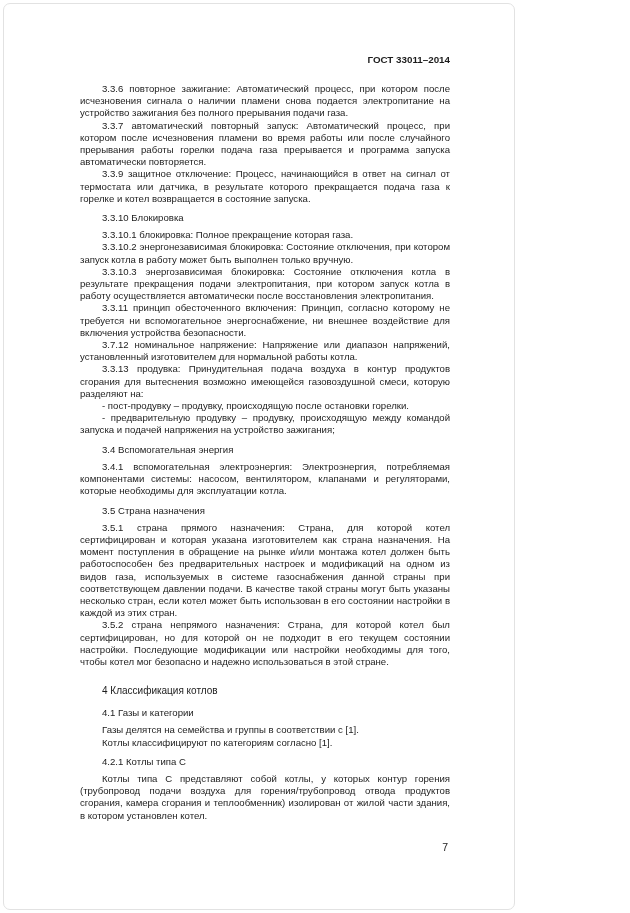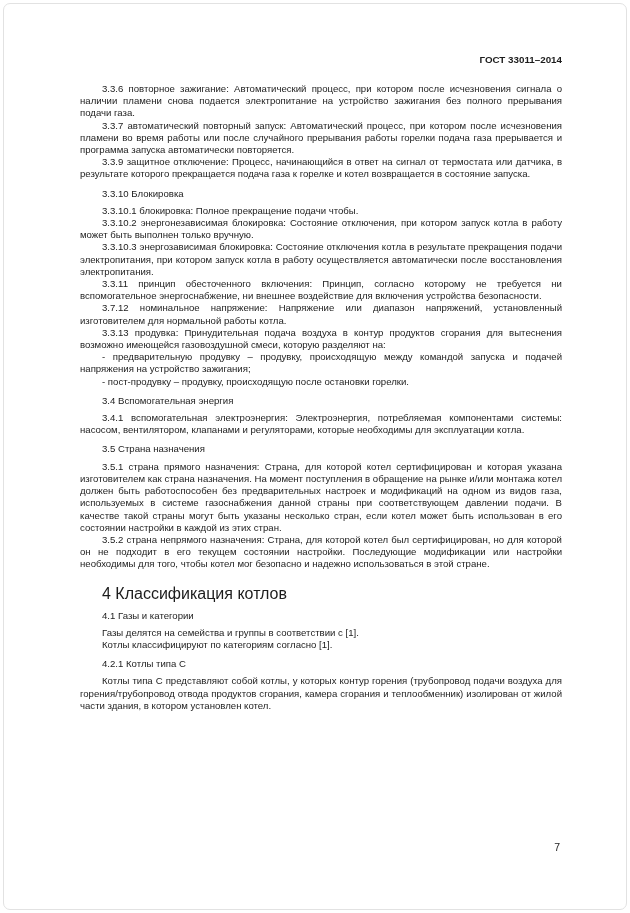--- a/index.html
+++ b/index.html
@@ -8,21 +8,21 @@
   }
   body {
     width: 630px; height: 913px;
     font-family: "Liberation Sans", sans-serif;
     color: #1c1c1c;
     overflow: hidden;
   }
   .page {
     position: relative;
     box-sizing: border-box;
-    width: 624px; height: 907px;
+    width: 512px; height: 907px;
     margin: 3px;
     background: #ffffff;
     border: 1px solid #e2e2e2;
     border-radius: 7px;
     padding: 50px 64px 0 76px;
   }
   .doc-header {
     text-align: right;
     font-weight: bold;
     font-size: 9.8px;
@@ -39,21 +39,21 @@
   }
   .blk { text-indent: 22px; margin: 0; }
   .blk.h {
     font-weight: bold;
     text-align: right;
     margin: 7px 0 5px 0;
   }
   .blk.h1 {
     font-weight: bold;
     text-align: right;
-    font-size: 16px;
+    font-size: 10px;
     line-height: 15px;
     margin: 15px 0 9px 0;
   }
   .b { font-weight: normal; }
   .page-number {
     position: absolute;
     right: 66px;
     bottom: 56px;
     font-size: 10.5px;
     line-height: 12px;
@@ -63,28 +63,28 @@
 <body>
 
 <div class="page">
   <div class="doc-header">ГОСТ 33011–2014</div>
 
   <div class="body-text">
       <div class="blk p"><span>3.3.6 </span><span class="b">повторное зажигание:</span><span> Автоматический процесс, при котором после исчезновения сигнала о наличии пламени снова подается электропитание на устройство зажигания без полного прерывания подачи газа.</span></div>
       <div class="blk p"><span>3.3.7 </span><span class="b">автоматический повторный запуск:</span><span> Автоматический процесс, при котором после исчезновения пламени во время работы или после случайного прерывания работы горелки подача газа прерывается и программа запуска автоматически повторяется.</span></div>
       <div class="blk p"><span>3.3.9 </span><span class="b">защитное отключение:</span><span> Процесс, начинающийся в ответ на сигнал от термостата или датчика, в результате которого прекращается подача газа к горелке и котел возвращается в состояние запуска.</span></div>
       <div class="blk h"><span class="b">3.3.10 Блокировка</span></div>
-      <div class="blk p"><span>3.3.10.1 </span><span class="b">блокировка:</span><span> Полное прекращение подачи чтобы.</span></div>
+      <div class="blk p"><span>3.3.10.1 </span><span class="b">блокировка:</span><span> Полное прекращение которая газа.</span></div>
       <div class="blk p"><span>3.3.10.2 </span><span class="b">энергонезависимая блокировка:</span><span> Состояние отключения, при котором запуск котла в работу может быть выполнен только вручную.</span></div>
       <div class="blk p"><span>3.3.10.3 </span><span class="b">энергозависимая блокировка:</span><span> Состояние отключения котла в результате прекращения подачи электропитания, при котором запуск котла в работу осуществляется автоматически после восстановления электропитания.</span></div>
       <div class="blk p"><span>3.3.11 </span><span class="b">принцип обесточенного включения:</span><span> Принцип, согласно которому не требуется ни вспомогательное энергоснабжение, ни внешнее воздействие для включения устройства безопасности.</span></div>
       <div class="blk p"><span>3.7.12 </span><span class="b">номинальное напряжение:</span><span> Напряжение или диапазон напряжений, установленный изготовителем для нормальной работы котла.</span></div>
       <div class="blk p"><span>3.3.13 </span><span class="b">продувка:</span><span> Принудительная подача воздуха в контур продуктов сгорания для вытеснения возможно имеющейся газовоздушной смеси, которую разделяют на:</span></div>
+      <div class="blk li"><span>- пост-продувку – продувку, происходящую после остановки горелки.</span></div>
       <div class="blk li"><span>- предварительную продувку – продувку, происходящую между командой запуска и подачей напряжения на устройство зажигания;</span></div>
-      <div class="blk li"><span>- пост-продувку – продувку, происходящую после остановки горелки.</span></div>
       <div class="blk h"><span class="b">3.4 Вспомогательная энергия</span></div>
       <div class="blk p"><span>3.4.1 </span><span class="b">вспомогательная электроэнергия:</span><span> Электроэнергия, потребляемая компонентами системы: насосом, вентилятором, клапанами и регуляторами, которые необходимы для эксплуатации котла.</span></div>
       <div class="blk h"><span class="b">3.5 Страна назначения</span></div>
       <div class="blk p"><span>3.5.1 </span><span class="b">страна прямого назначения:</span><span> Страна, для которой котел сертифицирован и которая указана изготовителем как страна назначения. На момент поступления в обращение на рынке и/или монтажа котел должен быть работоспособен без предварительных настроек и модификаций на одном из видов газа, используемых в системе газоснабжения данной страны при соответствующем давлении подачи. В качестве такой страны могут быть указаны несколько стран, если котел может быть использован в его состоянии настройки в каждой из этих стран.</span></div>
       <div class="blk p"><span>3.5.2 </span><span class="b">страна непрямого назначения:</span><span> Страна, для которой котел был сертифицирован, но для которой он не подходит в его текущем состоянии настройки. Последующие модификации или настройки необходимы для того, чтобы котел мог безопасно и надежно использоваться в этой стране.</span></div>
       <div class="blk h1"><span class="b">4 Классификация котлов</span></div>
       <div class="blk h"><span class="b">4.1 Газы и категории</span></div>
       <div class="blk p"><span>Газы делятся на семейства и группы в соответствии с [1].</span></div>
       <div class="blk p"><span>Котлы классифицируют по категориям согласно [1].</span></div>
       <div class="blk h"><span class="b">4.2.1 Котлы типа С</span></div>

